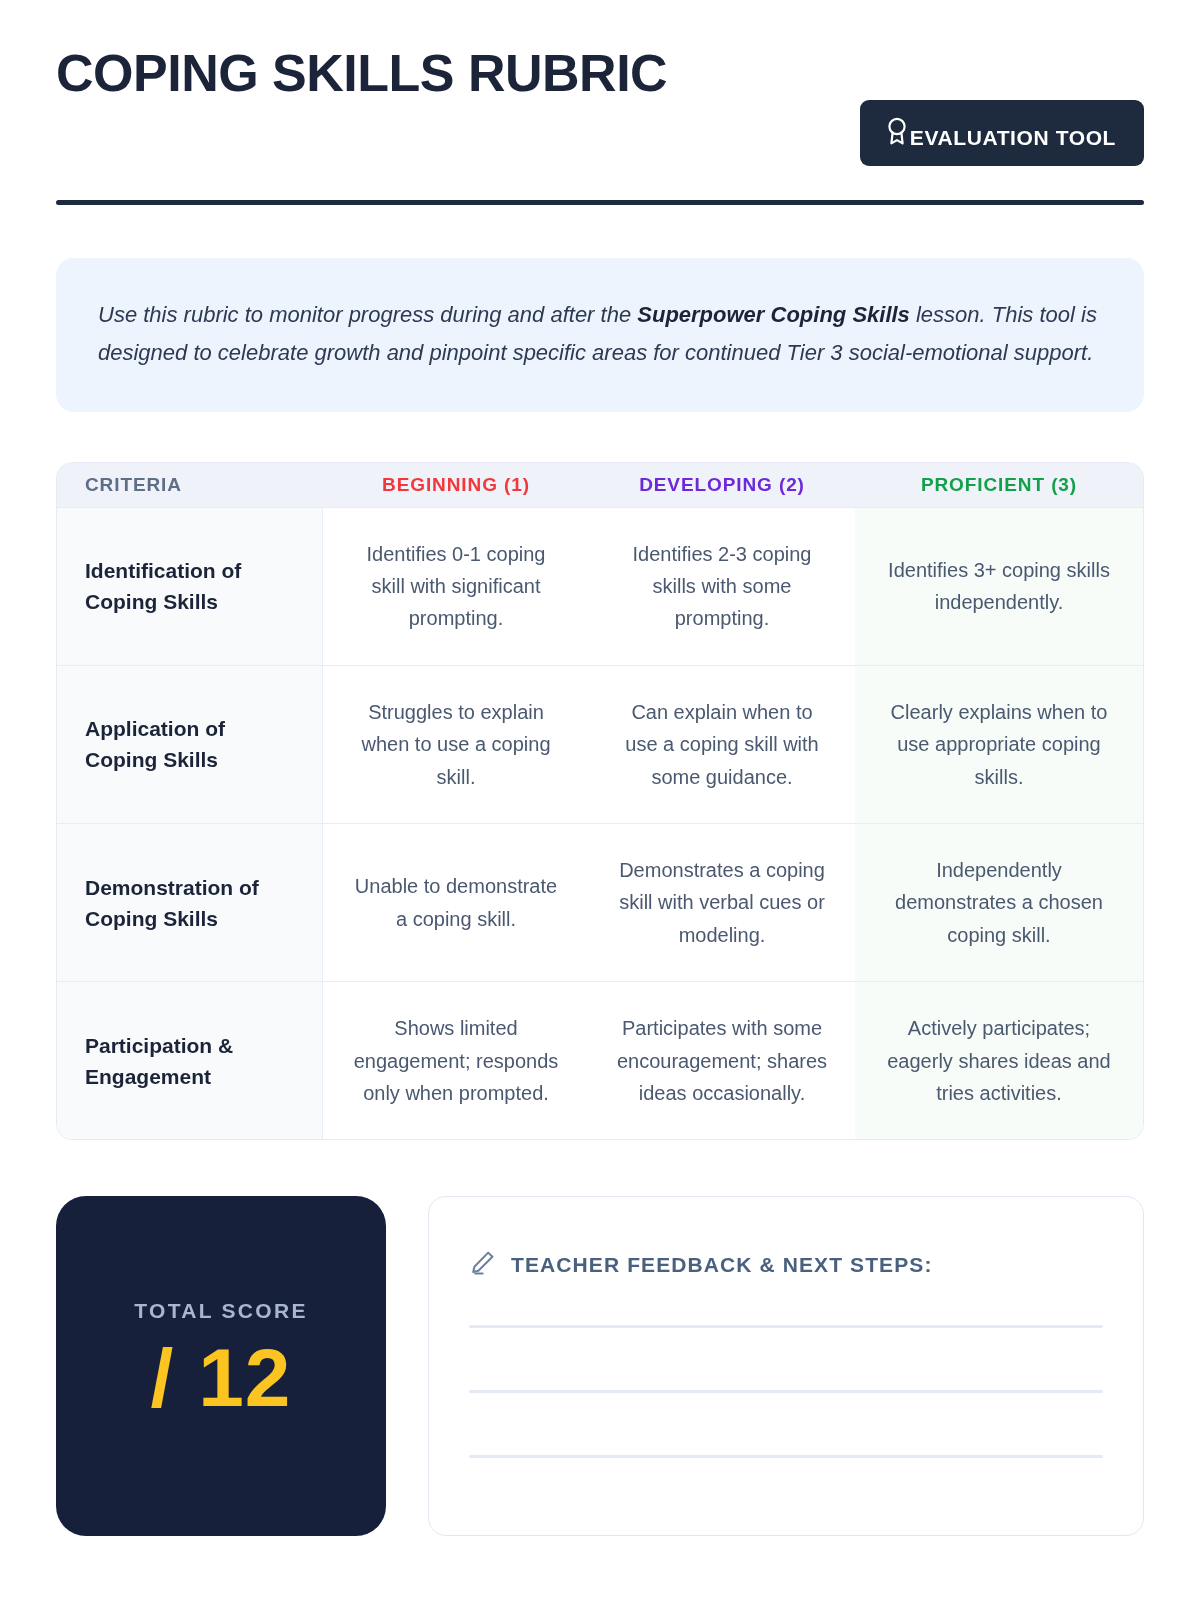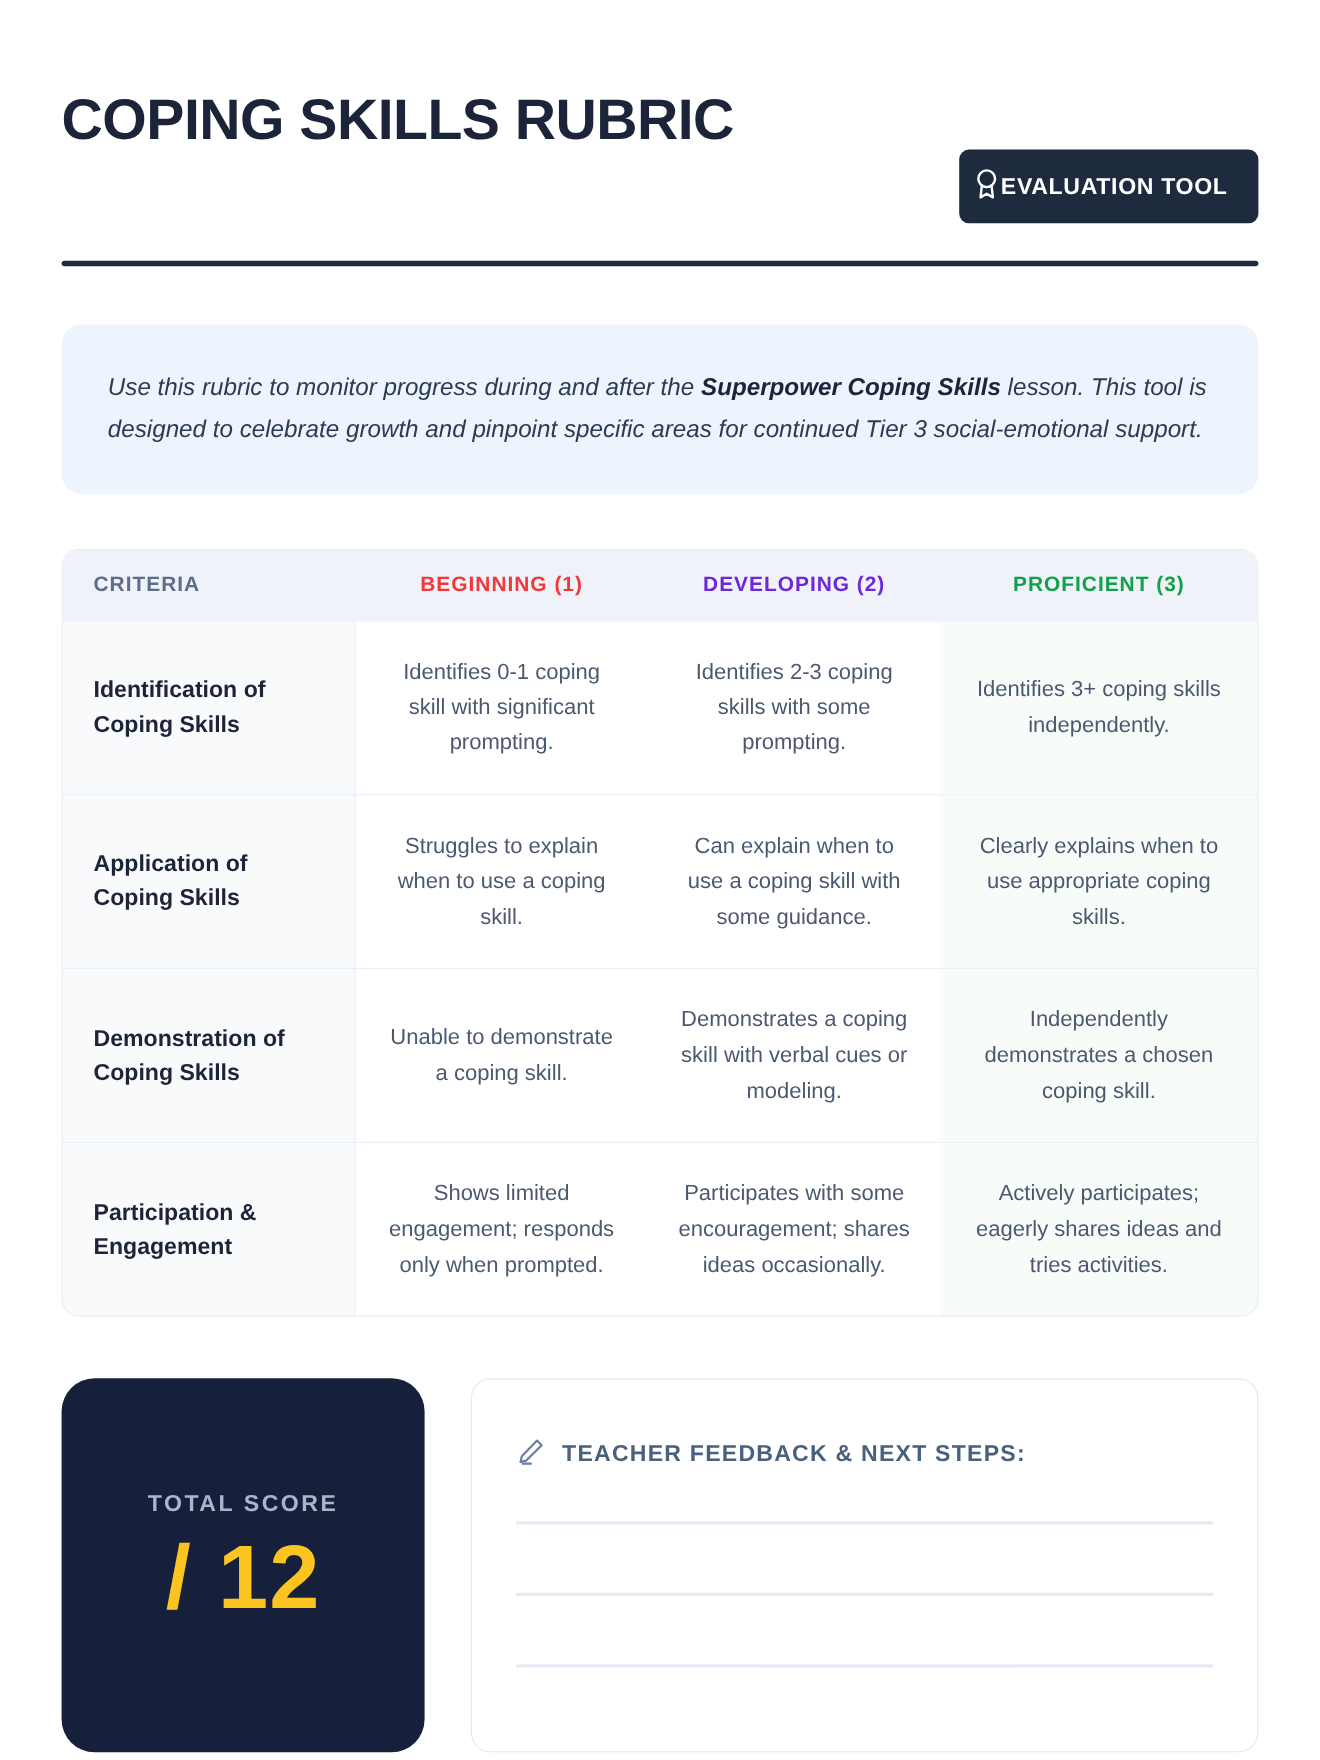--- a/index.html
+++ b/index.html
@@ -15,21 +15,20 @@
     font-family: "Liberation Sans", sans-serif;
     color: #1b2438;
     overflow: hidden;
   }
 
   .page {
     position: relative;
     width: 1200px;
     height: 1228px;
     padding: 0 56px;
-    margin-top: 36px;
   }
 
   
   .header {
     display: flex;
     align-items: flex-start;
     justify-content: space-between;
     padding-top: 44px;
   }
 
@@ -48,25 +47,25 @@
     margin-top: 10px;
     font-size: 25px;
     font-style: italic;
     font-weight: 400;
     color: #5b6b86;
     letter-spacing: -0.1px;
   }
 
   .eval-badge {
     display: inline-flex;
-    align-items: center;
+    align-items: flex-end;
     background: #1e2a3d;
     color: #ffffff;
     border-radius: 9px;
-    padding: 16px 28px 16px 12px;
+    padding: 16px 28px 16px 24px;
     margin-top: 56px;
   }
 
   .eval-badge .badge-label {
     font-size: 21px;
     font-weight: 800;
     letter-spacing: 0.6px;
     text-transform: uppercase;
     white-space: nowrap;
   }
@@ -112,21 +111,21 @@
   .rubric-row {
     display: grid;
     grid-template-columns: 266px 266px 266px 288px;
   }
 
   .rubric-head {
     background: #eff2f8;
   }
 
   .rubric-head .cell {
-    padding: 21px 24px;
+    padding: 11px 24px;
     font-size: 19px;
     font-weight: 800;
     letter-spacing: 0.9px;
     text-transform: uppercase;
     text-align: center;
   }
 
   .rubric-head .cell.criteria-head {
     text-align: left;
     padding-left: 28px;

